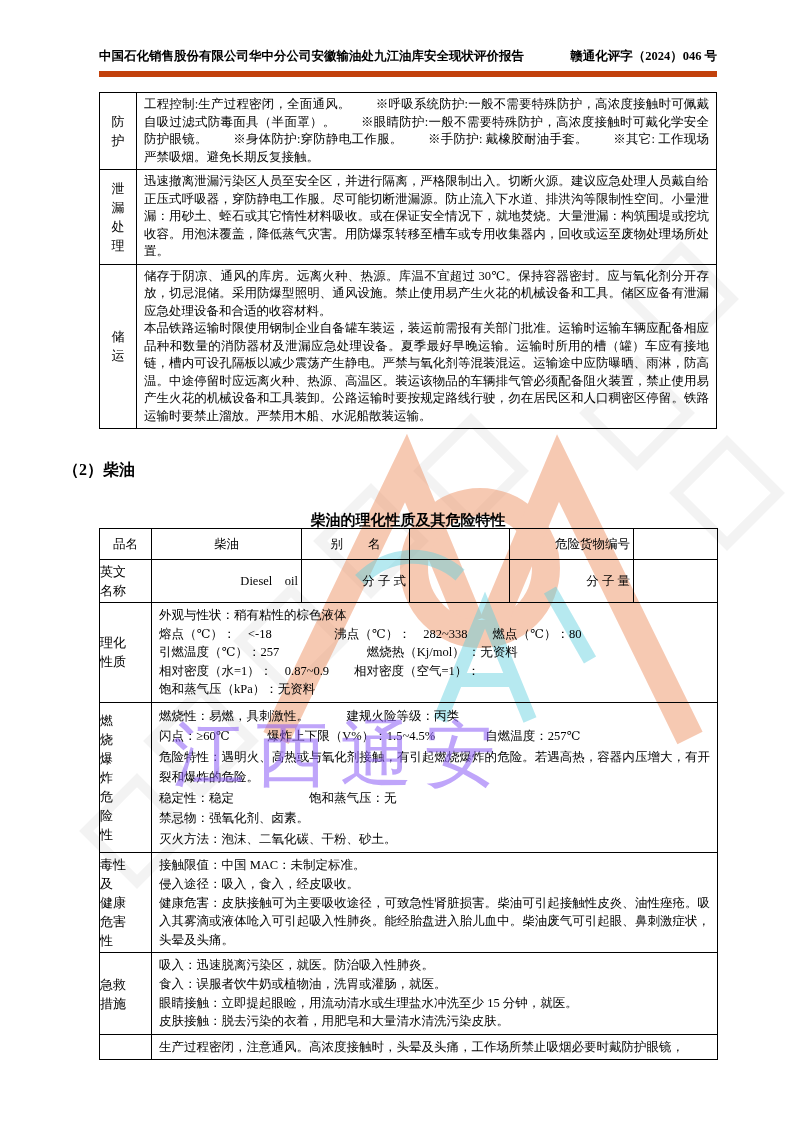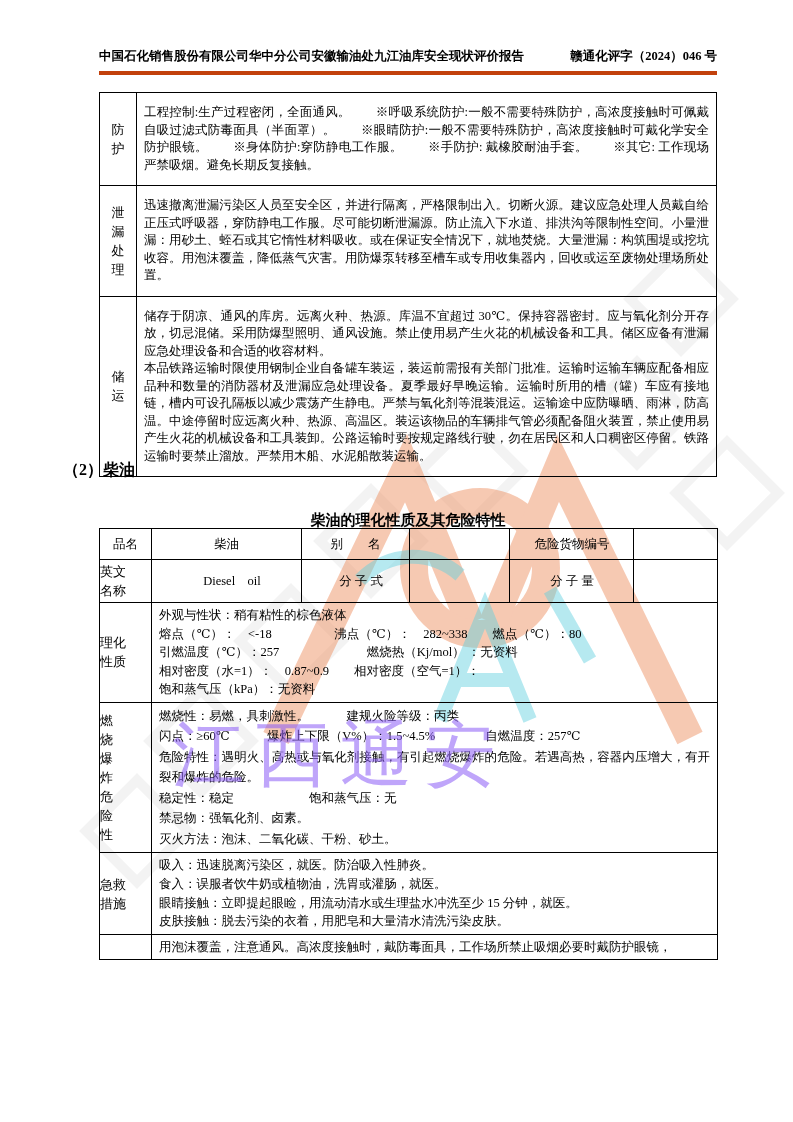--- a/index.html
+++ b/index.html
@@ -9,50 +9,50 @@
   }
   .page {
     position:relative; width:793px; height:1122px; background:#ffffff; overflow:hidden;
   }
 
   
   .header {
     position:absolute; top:48px; left:99px; width:618px;
     display:flex; justify-content:space-between; align-items:flex-end;
     font-weight:bold; font-size:12.5px; line-height:16px;
-    border-bottom:4px solid #c2410c; padding-bottom:7px;
+    border-bottom:6px solid #c2410c; padding-bottom:7px;
   }
 
   
   table { border-collapse:collapse; table-layout:fixed; }
   td { border:1.5px solid #000; }
 
   .t1 { position:absolute; top:92px; left:99px; width:618px; font-size:12.5px; }
   .t1 td.lab {
     width:37px; text-align:center; vertical-align:middle;
     white-space:pre-line; line-height:19px; padding:2px 0; font-size:13px;
   }
   .t1 td.cnt {
-    padding:11px 7px; text-align:justify; word-break:break-all;
+    padding:3px 7px; text-align:justify; word-break:break-all;
     white-space:pre-line; line-height:17.5px; vertical-align:middle;
   }
 
   .section-heading {
     position:absolute; top:460px; left:63px;
     font-weight:bold; font-size:16px;
   }
   .table-title {
     position:absolute; top:499px; left:99px; width:618px;
     text-align:center; font-weight:bold; font-size:15px;margin-top:12px;
   }
 
   .t2 { position:absolute; top:528px; left:99px; width:618px; font-size:12.5px; }
   .t2 td { vertical-align:middle; }
   .t2 .hc { text-align:center; padding:2px 3px;font-family:Liberation Serif, serif; }
-  .t2 .hl { text-align:center; padding:2px 3px 2px 14px; }
+  .t2 .hl { text-align:right; padding:2px 3px 2px 14px; }
   .t2 td.lab {
     text-align:left; white-space:pre-line; line-height:19px; padding:2px 0; font-size:13px;
   }
   .t2 td.cnt { padding:3px 7px; vertical-align:top; }
   .t2 .line {
     line-height:18.6px; text-align:justify; word-break:break-all; white-space:pre-wrap;
   }
   .t2 tr.r1 td { height:26px; }
   .t2 tr.r2 td { height:36px; }
 
@@ -197,36 +197,48 @@
         <td class="cnt" colspan="5">
           <div class="line" style="line-height:20.5px">燃烧性：易燃，具刺激性。　　　建规火险等级：丙类</div>
           <div class="line" style="line-height:20.5px">闪点：≥60℃　　　爆炸上下限（V%）：1.5~4.5%　　　　自燃温度：257℃</div>
           <div class="line" style="line-height:20.5px">危险特性：遇明火、高热或与氧化剂接触，有引起燃烧爆炸的危险。若遇高热，容器内压增大，有开裂和爆炸的危险。</div>
           <div class="line" style="line-height:20.5px">稳定性：稳定　　　　　　饱和蒸气压：无</div>
           <div class="line" style="line-height:20.5px">禁忌物：强氧化剂、卤素。</div>
           <div class="line" style="line-height:20.5px">灭火方法：泡沫、二氧化碳、干粉、砂土。</div>
         </td>
       </tr>
 
+      <tr>
+        <td class="lab">毒性
+及
+健康
+危害
+性</td>
+        <td class="cnt" colspan="5">
+          <div class="line">接触限值：中国 MAC：未制定标准。</div>
+          <div class="line">侵入途径：吸入，食入，经皮吸收。</div>
+          <div class="line">健康危害：皮肤接触可为主要吸收途径，可致急性肾脏损害。柴油可引起接触性皮炎、油性痤疮。吸入其雾滴或液体呛入可引起吸入性肺炎。能经胎盘进入胎儿血中。柴油废气可引起眼、鼻刺激症状，头晕及头痛。</div>
+        </td>
+      </tr>
 
       <tr>
         <td class="lab">急救
 措施</td>
         <td class="cnt" colspan="5">
           <div class="line">吸入：迅速脱离污染区，就医。防治吸入性肺炎。</div>
           <div class="line">食入：误服者饮牛奶或植物油，洗胃或灌肠，就医。</div>
           <div class="line">眼睛接触：立即提起眼睑，用流动清水或生理盐水冲洗至少 15 分钟，就医。</div>
           <div class="line">皮肤接触：脱去污染的衣着，用肥皂和大量清水清洗污染皮肤。</div>
         </td>
       </tr>
 
       <tr>
         <td class="lab"></td>
         <td class="cnt" colspan="5">
-          <div class="line">用泡沫覆盖，注意通风。高浓度接触时，戴防毒面具，工作场所禁止吸烟必要时戴防护眼镜，</div>
+          <div class="line">生产过程密闭，注意通风。高浓度接触时，头晕及头痛，工作场所禁止吸烟必要时戴防护眼镜，</div>
         </td>
       </tr>
     </tbody>
       </table>
 
   </div>
 
   <div class="wm wm-seal-text">江西通安</div>
 
 </div>

